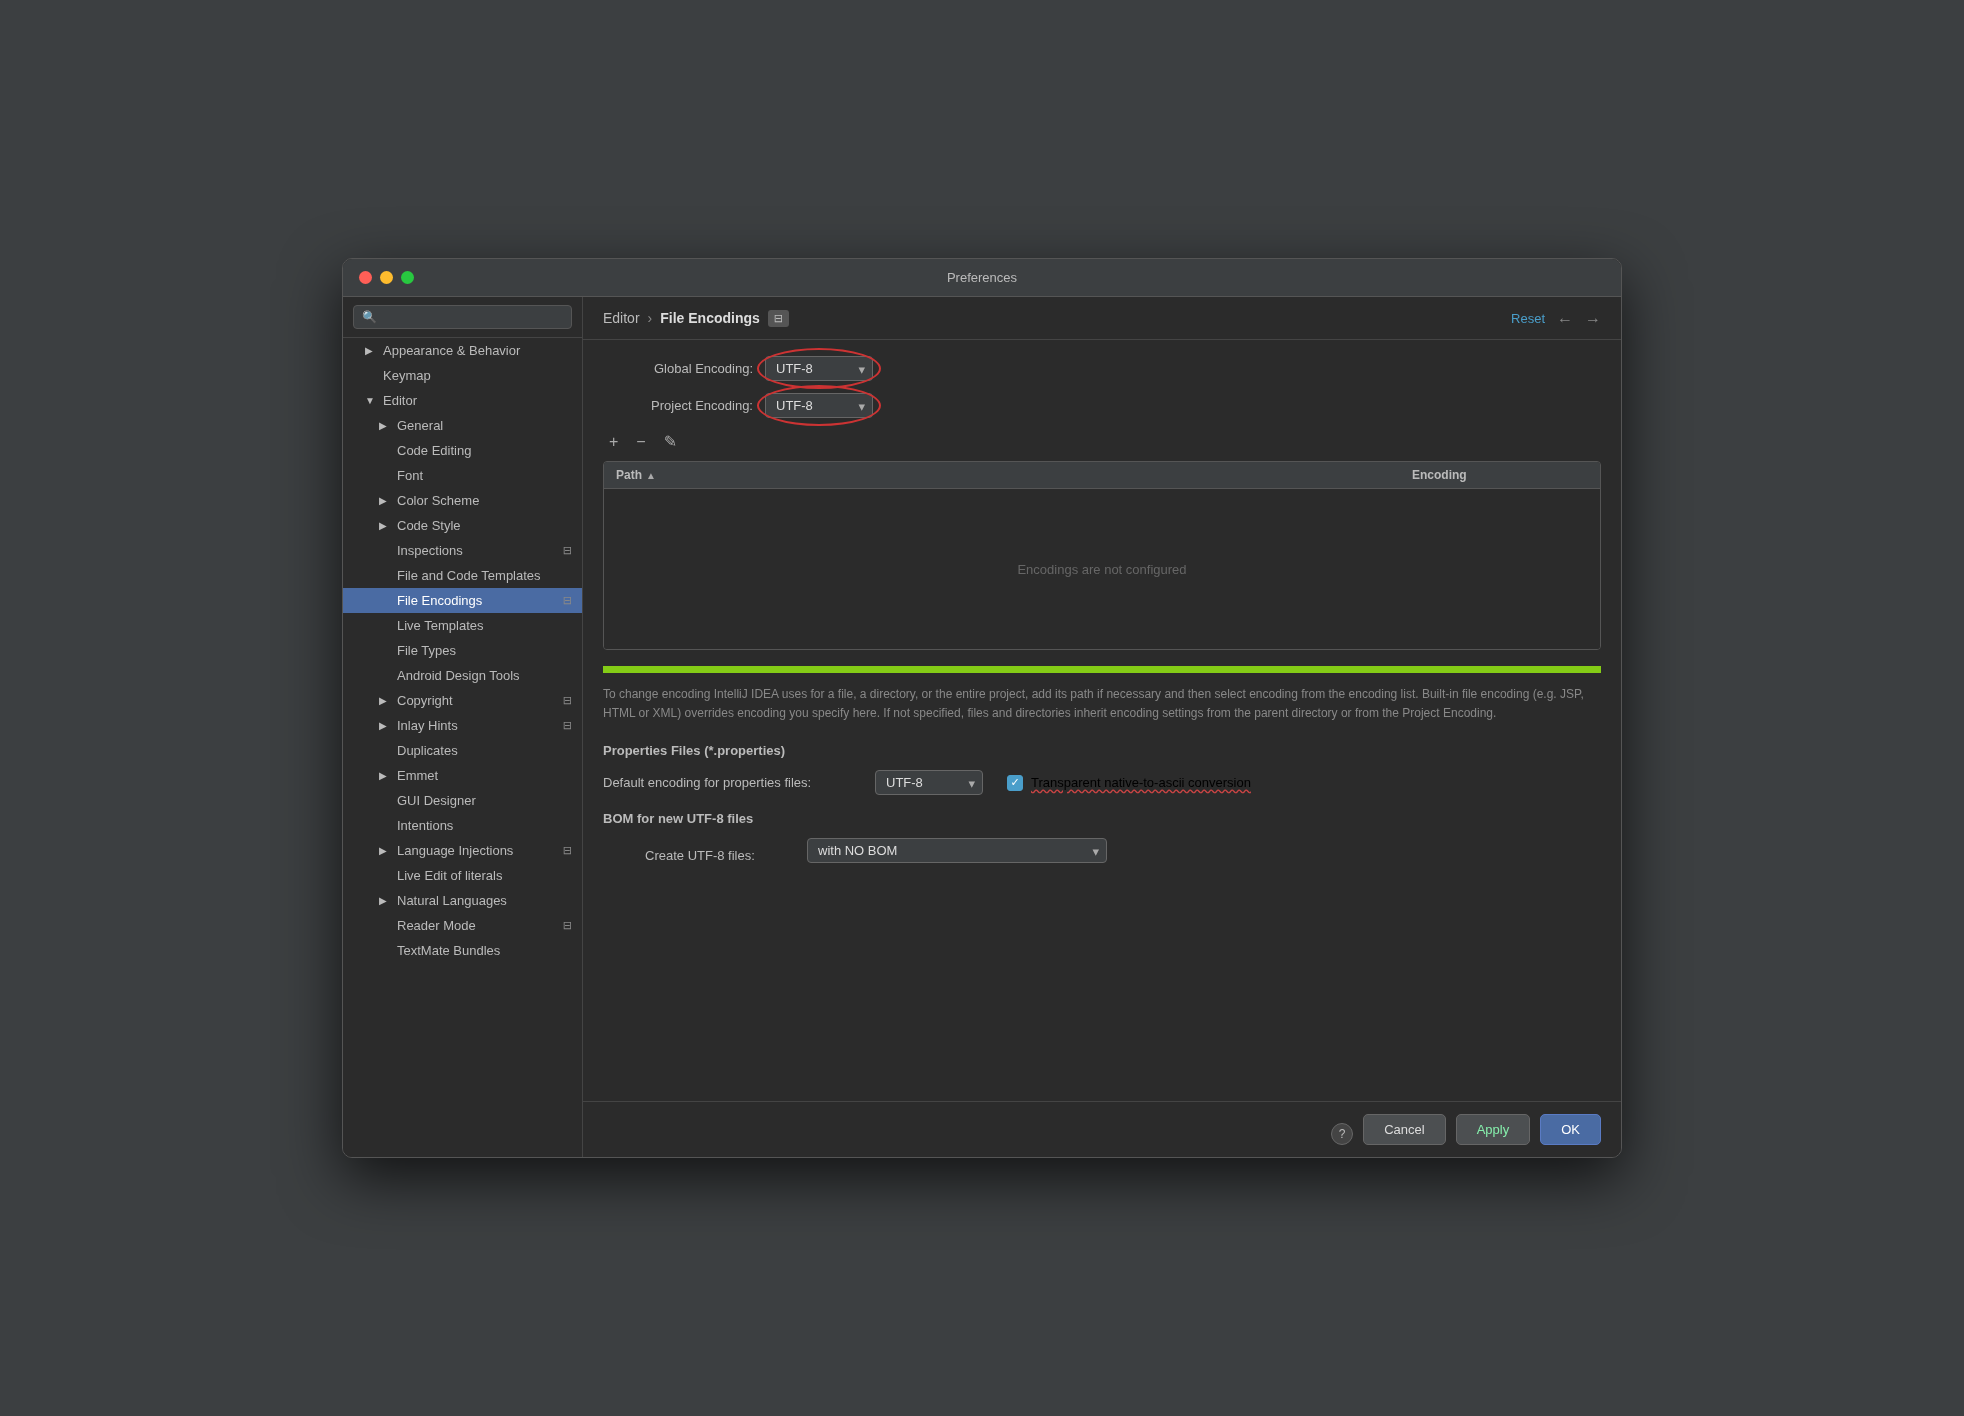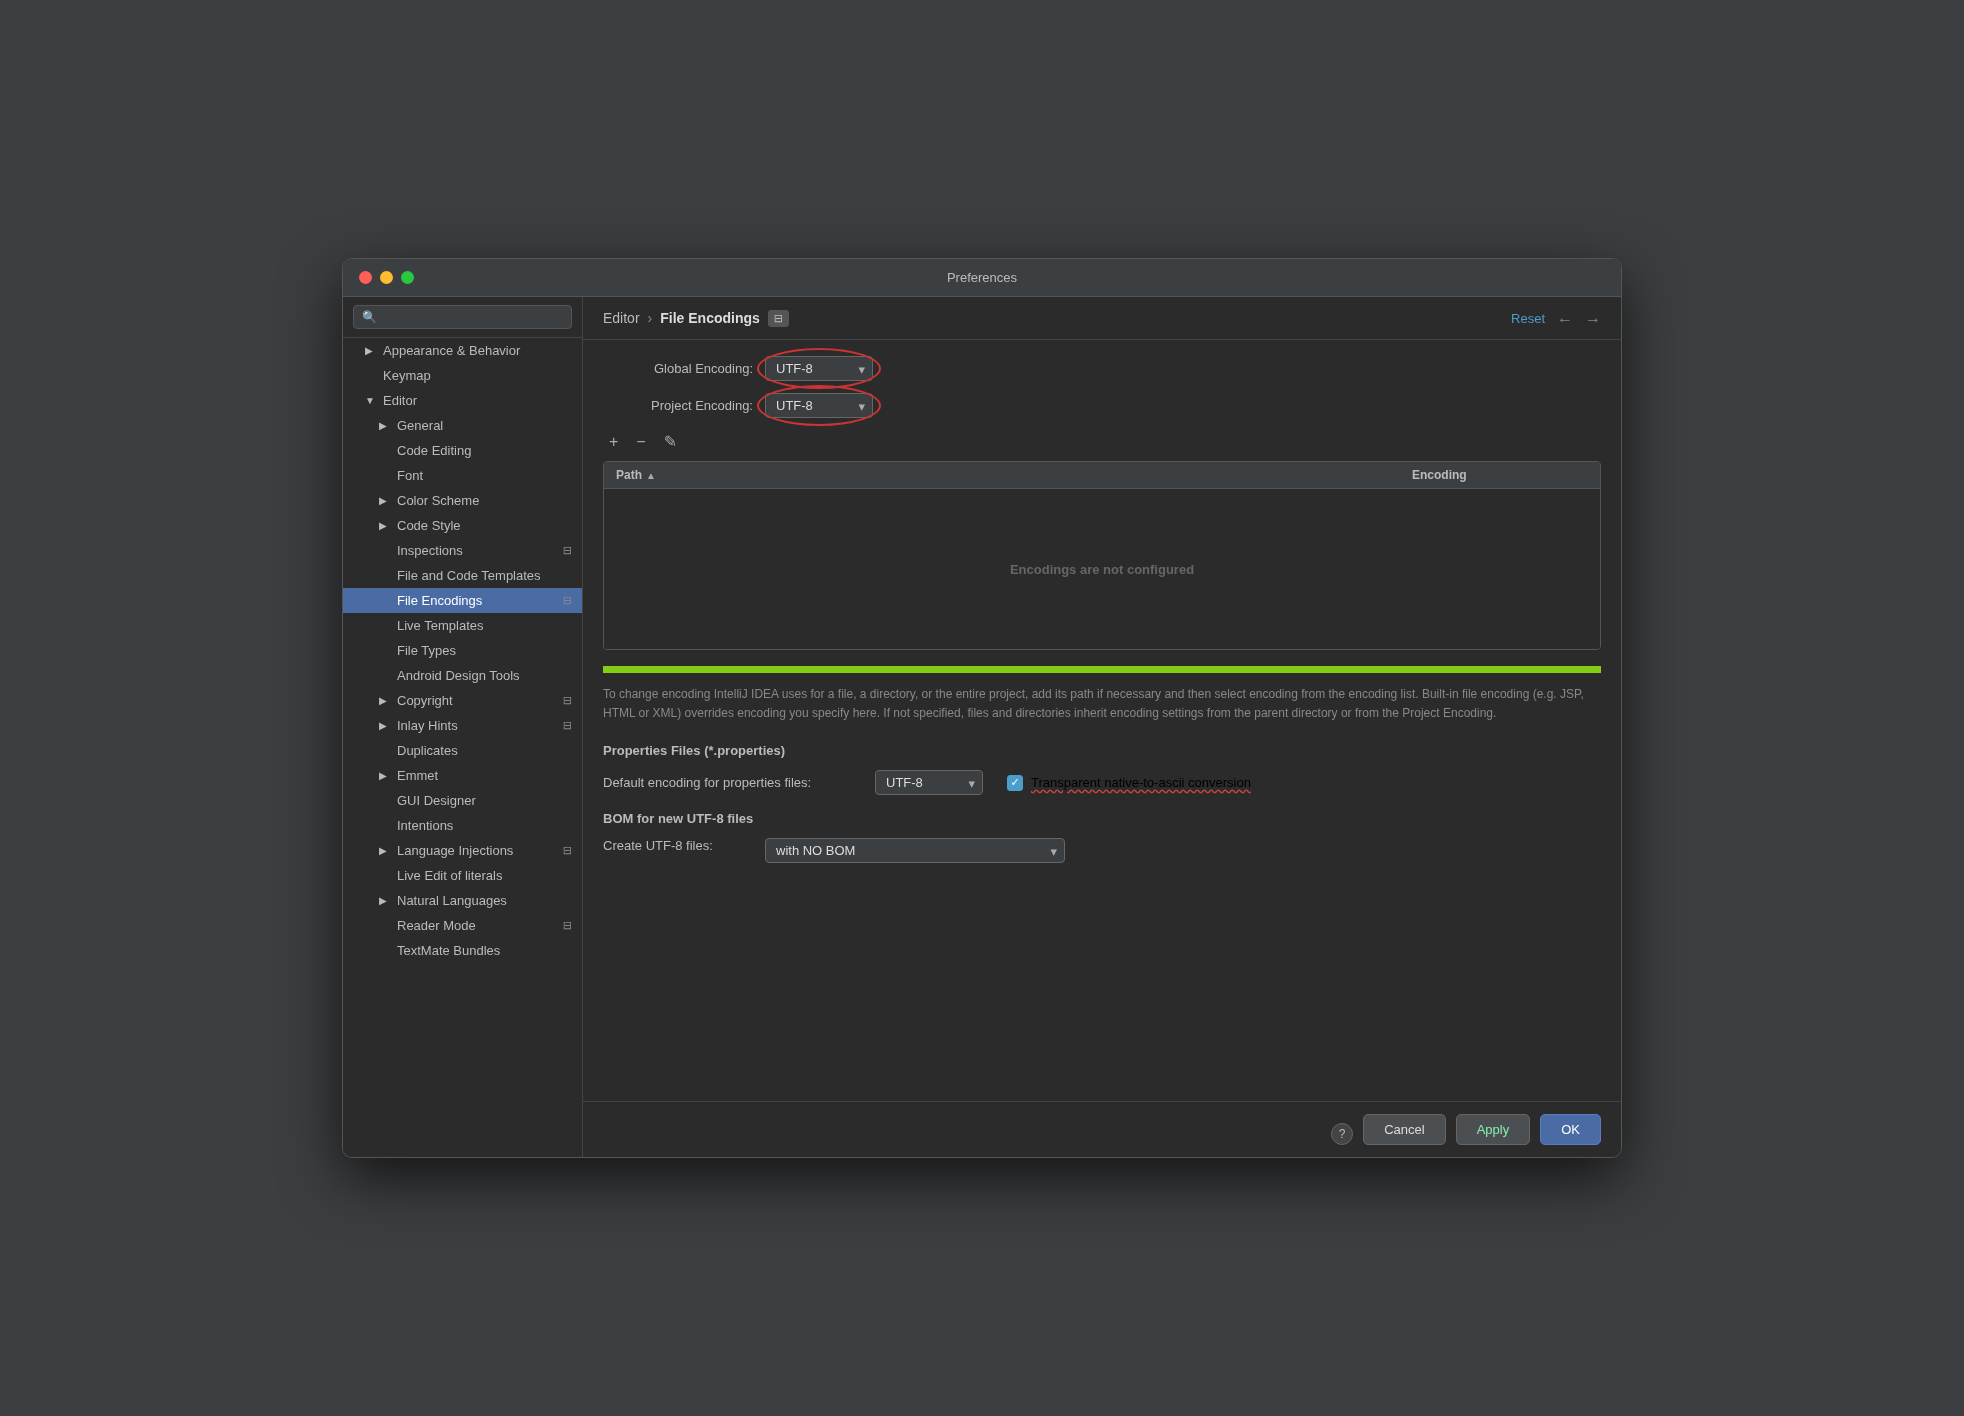--- a/index.html
+++ b/index.html
@@ -233,21 +233,20 @@
       background: #2b2b2b;
       position: relative;
     }
     .table-empty {
       position: absolute;
       top: 50%;
       left: 50%;
       transform: translate(-50%, -50%);
       color: #666;
       font-size: 13px;
-      font-weight: bold;
     }
     .info-text {
       color: #888;
       font-size: 12px;
       line-height: 1.6;
       margin-bottom: 20px;
       border-top: 7px solid #84cc16;
       padding-top: 12px;
     }
     .section-title {
@@ -280,23 +279,24 @@
       display: inline-flex;
       align-items: center;
       justify-content: center;
       color: white;
       font-size: 11px;
       flex-shrink: 0;
     }
     .bom-section { margin-top: 16px; }
     .bom-row {
       display: flex;
-      align-items: flex-start;
+      align-items: flex-end;
       gap: 12px;
       margin-bottom: 8px;
+      margin-left: 42px;
     }
     .bom-label { color: #bbb; min-width: 150px; }
     .bom-select select {
       min-width: 300px;
     }
     .bom-info {
       color: #888;
       font-size: 12px;
       padding-left: 170px;
     }

